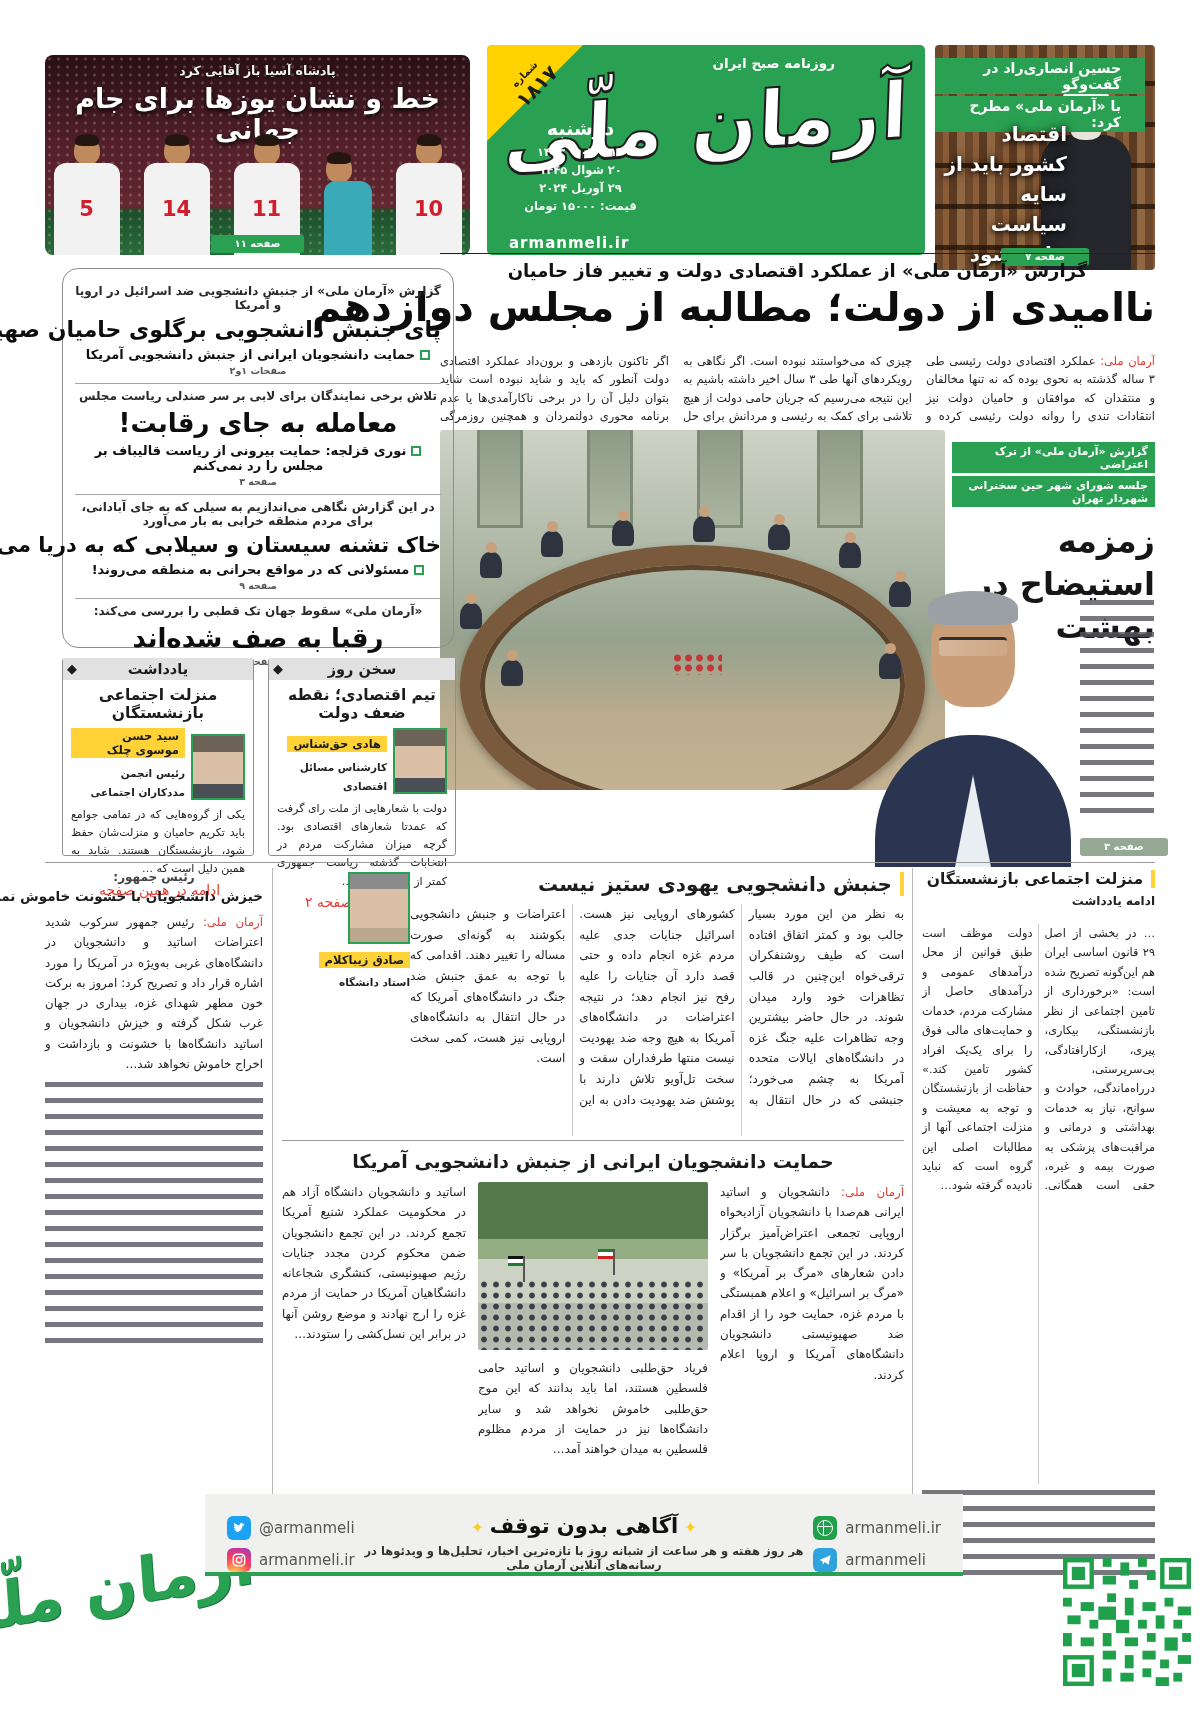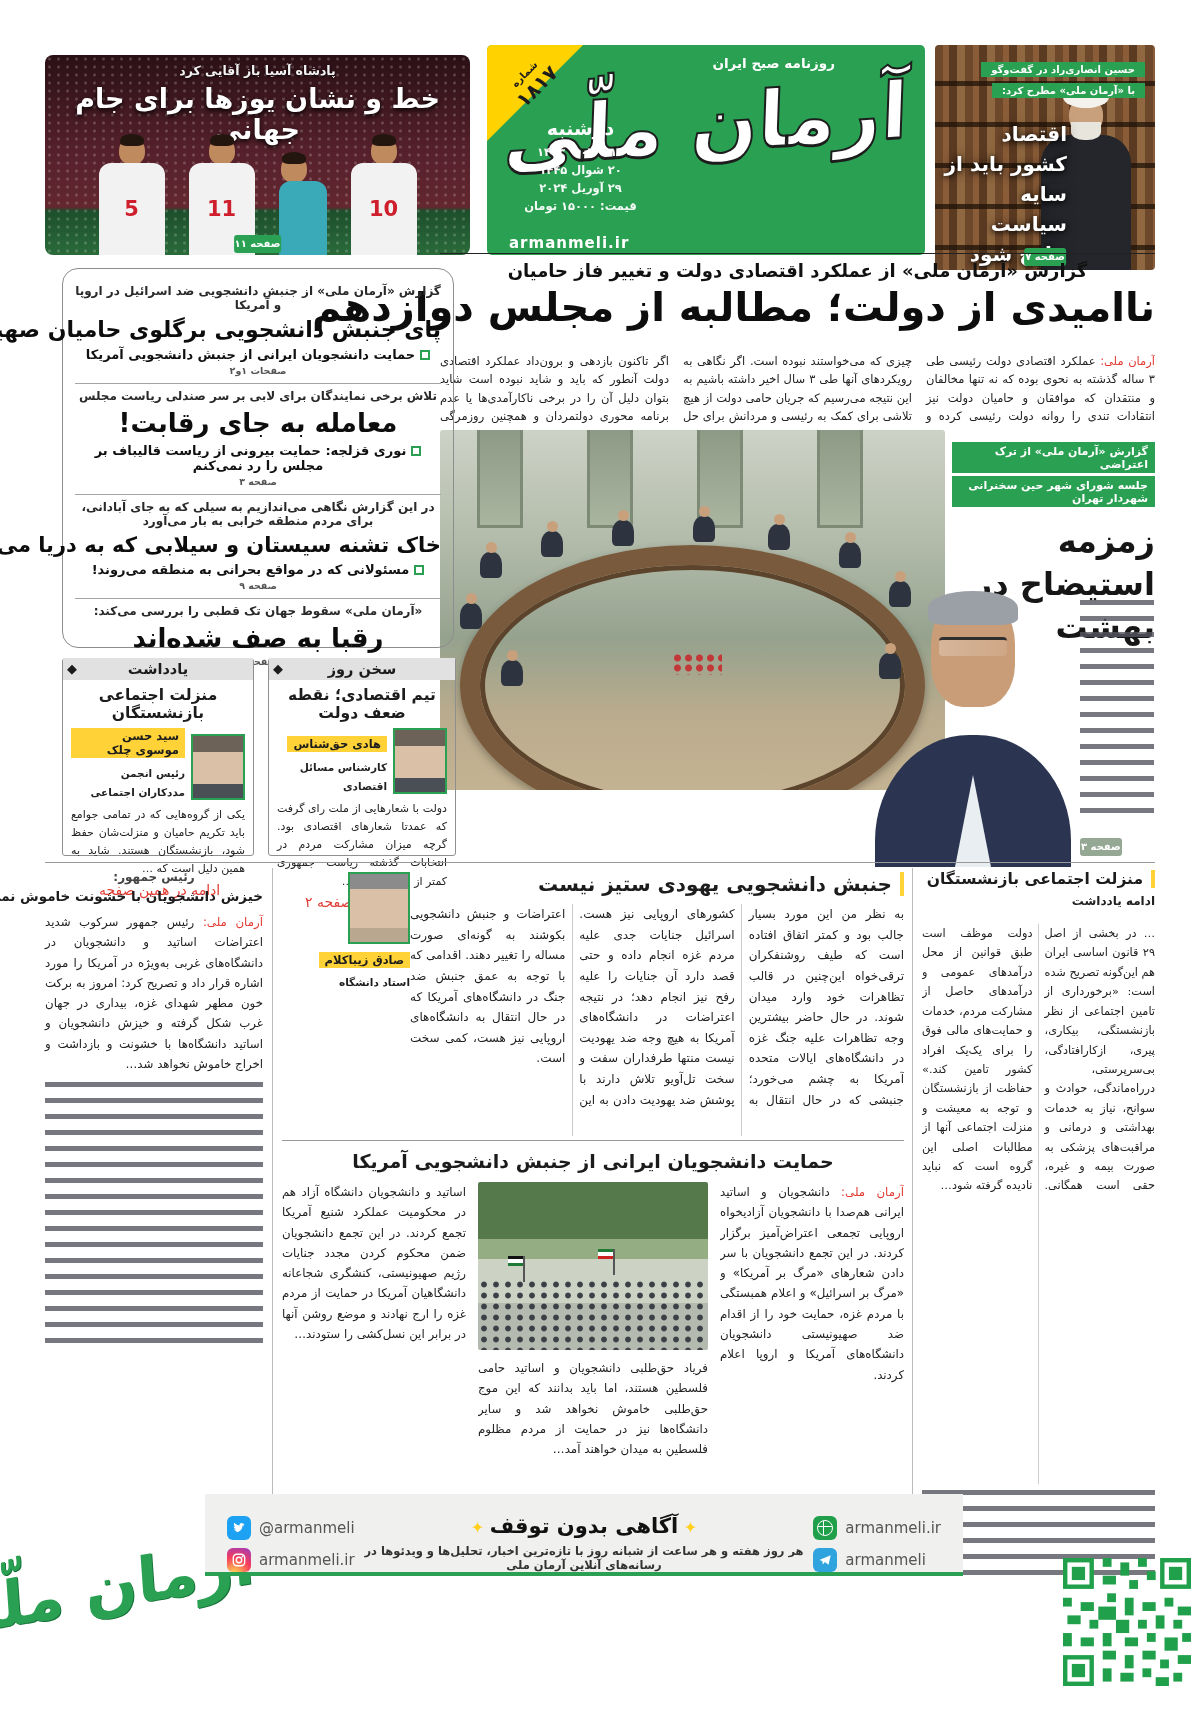--- a/index.html
+++ b/index.html
@@ -1,20 +1,20 @@
 <!DOCTYPE html>
 <html lang="fa" dir="rtl"><head>
 <meta charset="utf-8">
 <style>
   * { margin:0; padding:0; box-sizing:border-box; }
   html,body { background:#dedede; }
   body { font-family:"DejaVu Sans","Liberation Sans",sans-serif; color:#1c1c1c; }
   #page { position:relative; width:1200px; height:1714px; background:#fff; margin:0 auto; overflow:hidden; direction:rtl; }
   .abs { position:absolute; }
-  .pill { background:#2aa152; color:#fff; font-size:10px; font-weight:bold; padding:2px 1px; border-radius:3px; line-height:1.4; }
+  .pill { background:#2aa152; color:#fff; font-size:10px; font-weight:bold; padding:2px 24px; border-radius:3px; line-height:1.4; }
   .pill.sage { background:#94a894; }
   .red { color:#e23b33; font-weight:normal; }
   .body-txt { font-size:12px; line-height:1.72; text-align:justify; color:#222; }
   .greek { background-image:repeating-linear-gradient(180deg,#55555f 0 5px,transparent 5px 16px); opacity:.8; }
   .hline { border-top:1px solid #9a9a9a; }
   .vline { border-right:1px solid #bbb; }
 
   
   .football { left:45px; top:55px; width:425px; height:200px; border-radius:8px; overflow:hidden;
     background:linear-gradient(180deg,#2a1016 0%,#55202b 48%,#63272f 76%,#1d4f2b 78%,#2a6b3a 100%); }
@@ -47,21 +47,21 @@
 
   .cleric { left:935px; top:45px; width:220px; height:225px; border-radius:4px; overflow:hidden;
     background:repeating-linear-gradient(90deg,#6e482b 0 8px,#8a5c38 8px 14px,#5b3a22 14px 22px,#8f6740 22px 30px); }
   .cleric .shelves { position:absolute; inset:0; background:repeating-linear-gradient(180deg,transparent 0 36px,rgba(30,18,8,.75) 36px 41px); }
   .c-fig { position:absolute; right:14px; bottom:0; width:110px; height:190px; }
   .c-robe { position:absolute; bottom:0; left:10px; width:90px; height:135px; background:#24262b; border-radius:28px 28px 0 0; }
   .c-head { position:absolute; top:18px; left:38px; width:34px; height:36px; background:#c9a07c; border-radius:45%; }
   .c-turban { position:absolute; top:6px; left:32px; width:46px; height:22px; background:#f4f2ec; border-radius:50%; }
   .c-beard { position:absolute; top:42px; left:40px; width:30px; height:18px; background:#e8e5dd; border-radius:0 0 45% 45%; }
   .c-kick { position:absolute; top:13px; right:10px; text-align:right; }
-  .c-kick span { display:inline-block; background:#2aa152; color:#fff; font-size:10px; font-weight:bold; padding:2px 10px; margin-bottom:2px; }
+  .c-kick span { display:inline-block; background:#2aa152; color:#fff; font-size:14px; font-weight:bold; padding:2px 24px; margin-bottom:2px; }
   .c-head-txt { position:absolute; top:74px; right:88px; width:124px; color:#fff; font-size:20px; font-weight:bold; line-height:1.5; text-align:right; text-shadow:0 1px 5px rgba(0,0,0,.95), 0 0 12px rgba(0,0,0,.7); }
   .c-pill { position:absolute; bottom:4px; left:50%; transform:translateX(-50%); }
 
   
   .lead-rule { left:440px; top:253px; width:715px; border-top:1.5px solid #222; }
   .lead-kick { left:440px; top:260px; width:715px; text-align:center; font-size:18px; font-weight:bold; color:#111; }
   .lead-head { left:440px; top:284px; width:715px; text-align:center; font-size:40px; font-weight:bold; letter-spacing:-1px; white-space:nowrap; color:#0d0d0d; }
   .lead-cols { left:440px; top:352px; width:715px; height:74px; display:flex; gap:14px; overflow:hidden; }
   .lead-cols > div { flex:1; }
   .lead-cols .body-txt { font-size:11.5px; line-height:1.6; }
@@ -185,20 +185,26 @@
           </div>
         </div>
       <div class="pl keeper">
           <div class="head"></div>
           <div class="torso"></div>
         </div>
       <div class="pl">
           <div class="head"></div>
           <div class="torso">
             <span class="num">11</span>
+          </div>
+        </div>
+      <div class="pl">
+          <div class="head"></div>
+          <div class="torso">
+            <span class="num">14</span>
           </div>
         </div>
       <div class="pl">
           <div class="head"></div>
           <div class="torso">
             <span class="num">5</span>
           </div>
         </div>
     </div>
     <span class="pill fb-pill">صفحه ۱۱</span>

